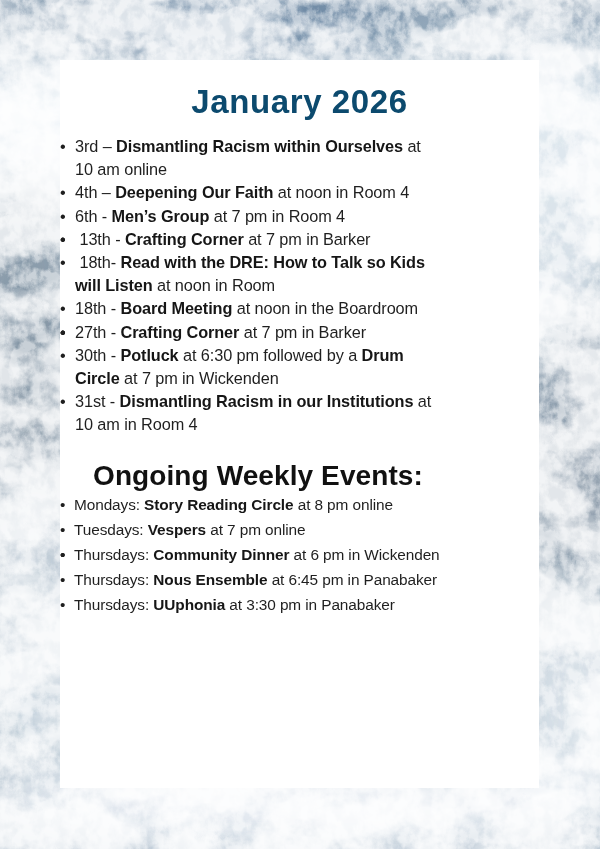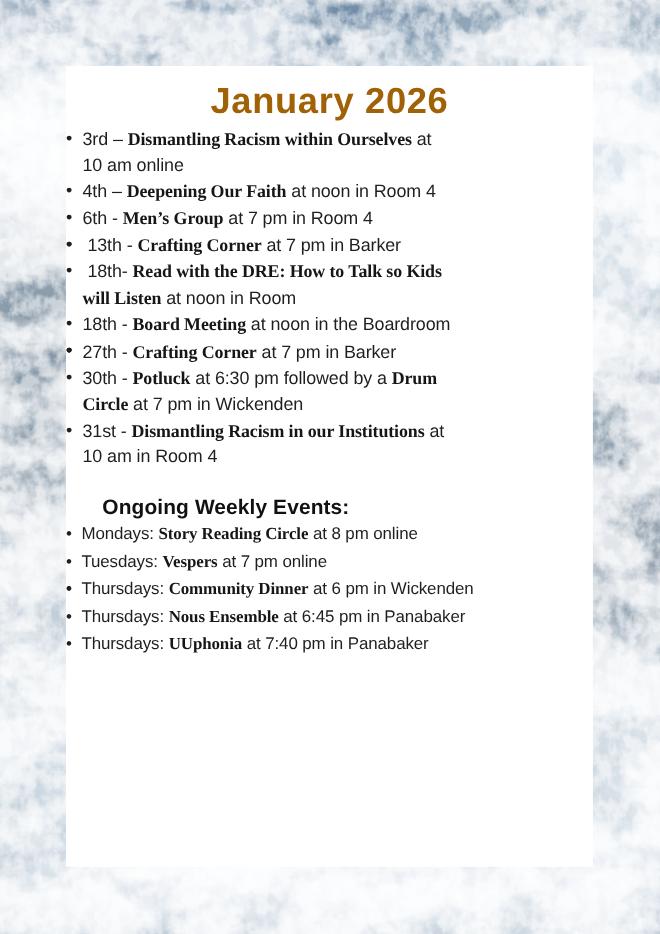--- a/index.html
+++ b/index.html
@@ -11,52 +11,52 @@
   }
   .bg { position: absolute; left: 0; top: 0; width: 600px; height: 849px; display: block; }
   .card {
     position: absolute; left: 60px; top: 60px;
     width: 479px; height: 728px;
     background: #ffffff;
     color: #1f1f1f;
     box-sizing: border-box;
   }
   .title {
-    margin: 4px; padding-top: 9px;
+    margin: 14px; padding-top: 9px;
     text-align: center;
     font-size: 33px; font-weight: 700;
     letter-spacing: 0.6px;
-    color: #a16207;
+    color: #0c4a6e;
   }
   ul.events { list-style: none; margin: 0; padding: 0; }
   .monthly {
     margin-top: 27px;
     padding-left: 45px;
     font-size: 16.3px;
     line-height: 23.2px;
     letter-spacing: -0.1px;
   }
   .weekly-heading {
     margin: 23px 0 0 33px;
-    font-size: 19px; font-weight: 700;
+    font-size: 28px; font-weight: 700;
     letter-spacing: 0.1px;
     color: #111111;
   }
   .weekly {
     margin-top: 9px;
     padding-left: 48px;
     font-size: 15.4px;
     line-height: 25px;
     letter-spacing: -0.1px;
   }
   li.event-item { position: relative; padding-left: 15px; }
   .weekly li.event-item { padding-left: 14px; }
   .bullet { position: absolute; left: 0; top: 0; }
   .txt { white-space: pre-wrap; }
-  strong { font-weight: 700; color: #161616; font-family: Liberation Serif, serif; }
+  strong { font-weight: 700; color: #161616; }
 </style>
 </head>
 <body>
 
 <svg class="bg" viewBox="0 0 600 849" xmlns="http://www.w3.org/2000/svg" aria-hidden="true">
   <defs>
     <linearGradient id="base" x1="0" y1="0" x2="0" y2="1">
       <stop offset="0" stop-color="#8ea2b5"></stop>
       <stop offset="0.12" stop-color="#c2d2de"></stop>
       <stop offset="0.35" stop-color="#9db0bf"></stop>
@@ -109,15 +109,15 @@
       <li class="event-item"><span class="bullet">•</span><span class="txt"><span>30th - </span><strong>Potluck</strong><span> at 6:30 pm followed by a </span><strong>Drum</strong><br><strong>Circle</strong><span> at 7 pm in Wickenden</span></span></li>
       <li class="event-item"><span class="bullet">•</span><span class="txt"><span>31st - </span><strong>Dismantling Racism in our Institutions</strong><span> at</span><br><span>10 am in Room 4</span></span></li>
     </ul>
   <h2 class="weekly-heading">Ongoing Weekly Events:</h2>
   <ul class="events weekly" id="weekly-list">
       <li class="event-item"><span class="bullet">•</span><span class="txt"><span>Mondays: </span><strong>Story Reading Circle</strong><span> at 8 pm online</span></span></li>
       <li class="event-item"><span class="bullet">•</span><span class="txt"><span>Tuesdays: </span><strong>Vespers</strong><span> at 7 pm online</span></span></li>
       <li class="event-item"><span class="bullet">•</span></li>
       <li class="event-item"><span class="bullet">•</span><span class="txt"><span>Thursdays: </span><strong>Community Dinner</strong><span> at 6 pm in Wickenden</span></span></li>
       <li class="event-item"><span class="bullet">•</span><span class="txt"><span>Thursdays: </span><strong>Nous Ensemble</strong><span> at 6:45 pm in Panabaker</span></span></li>
-      <li class="event-item"><span class="bullet">•</span><span class="txt"><span>Thursdays: </span><strong>UUphonia</strong><span> at 7:40 pm in Panabaker</span></span></li>
+      <li class="event-item"><span class="bullet">•</span><span class="txt"><span>Thursdays: </span><strong>UUphonia</strong><span> at 3:30 pm in Panabaker</span></span></li>
     </ul>
 </div>
 
 </body></html>

